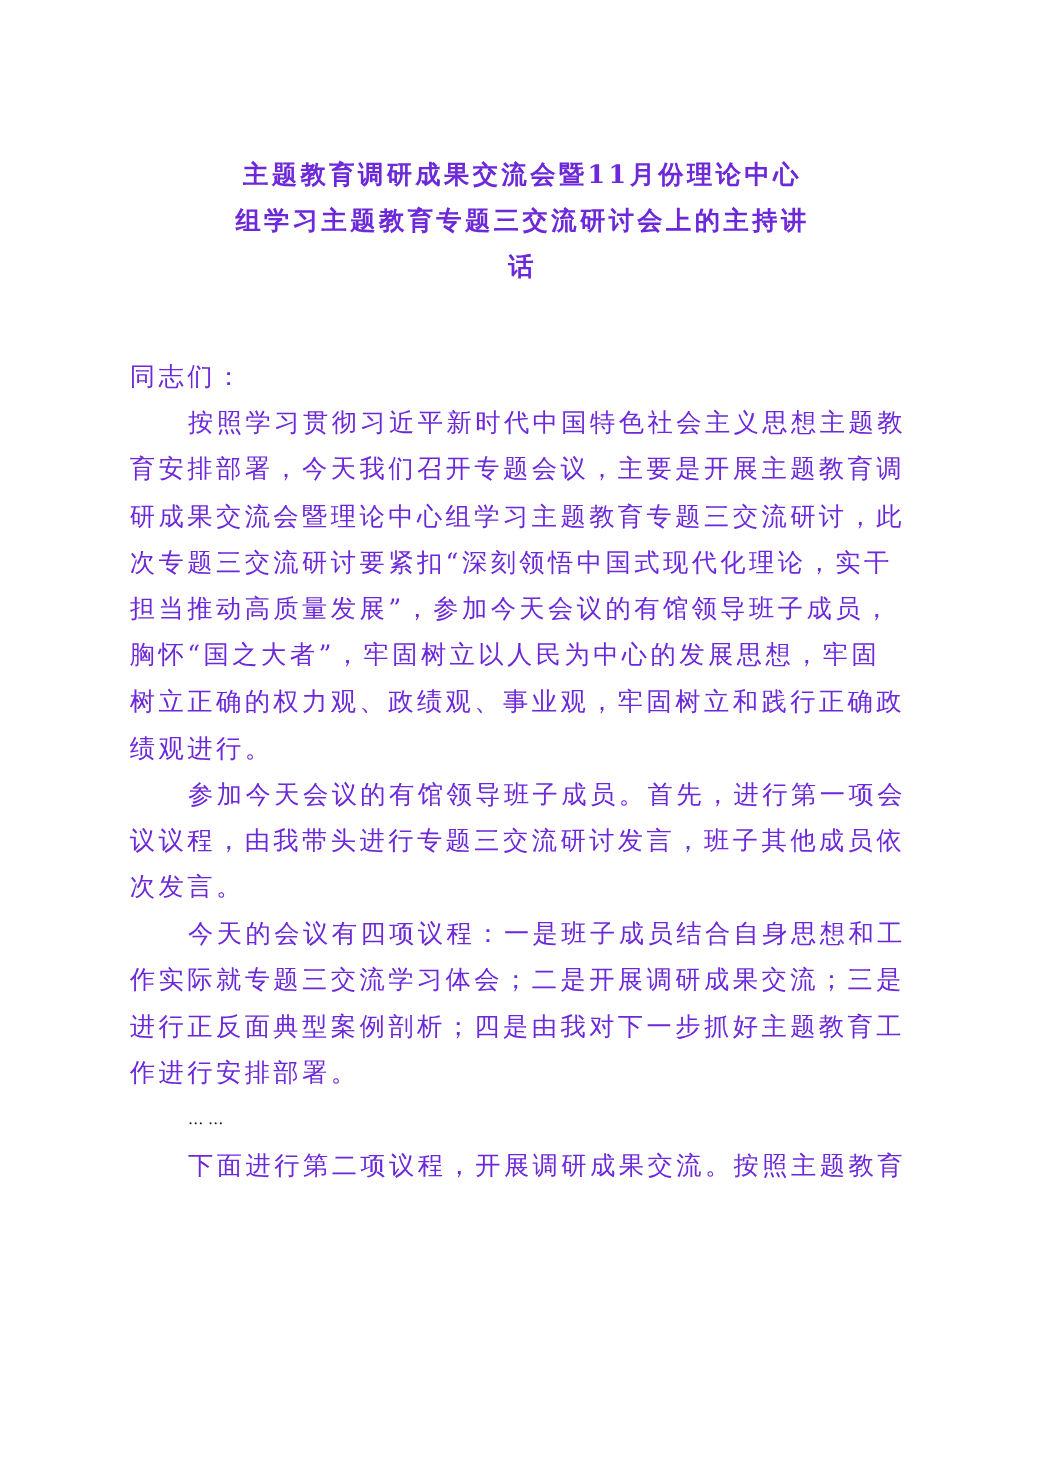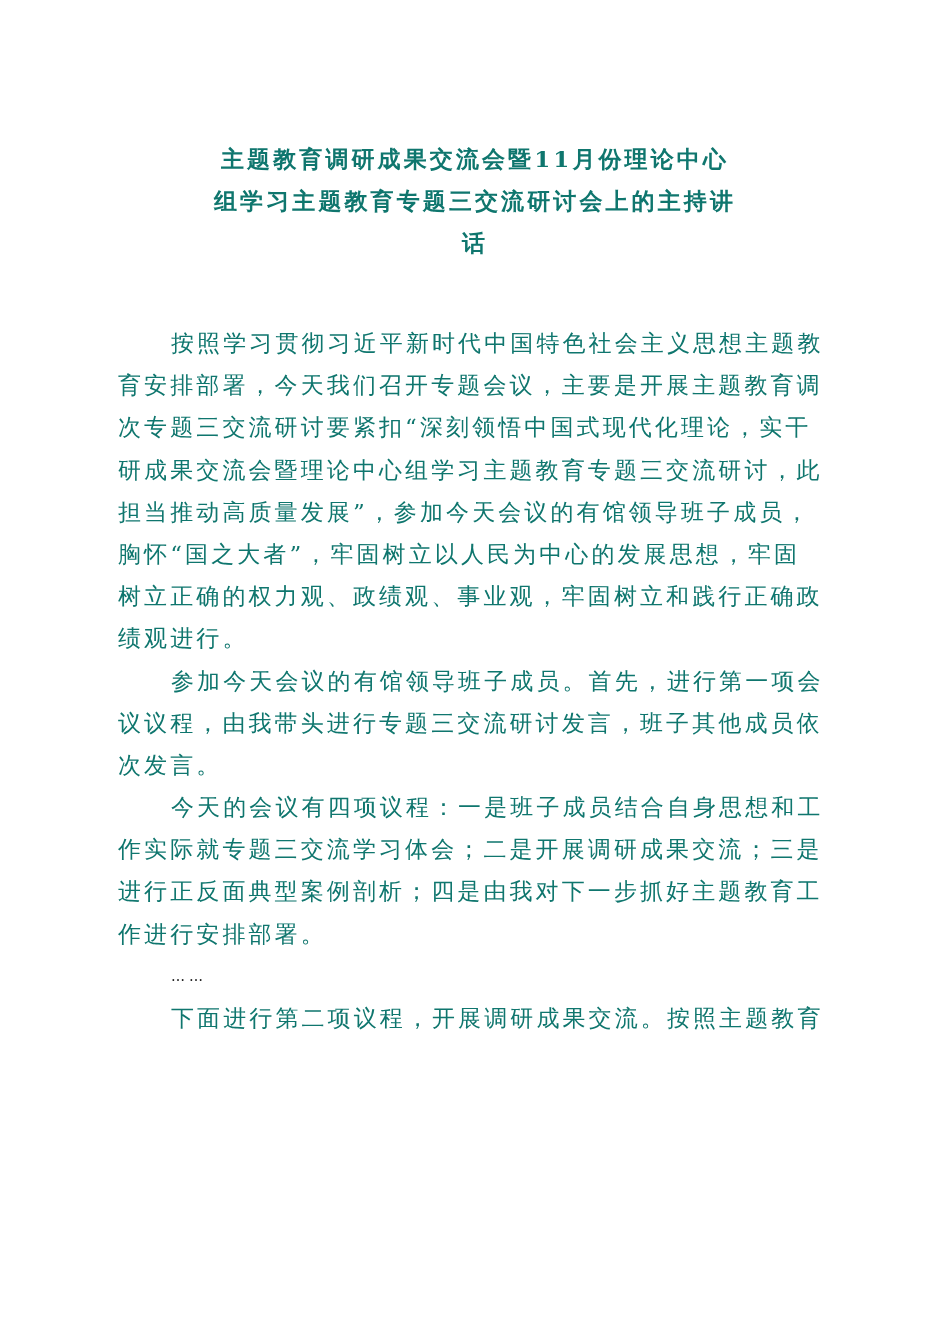--- a/index.html
+++ b/index.html
@@ -44,21 +44,21 @@
       top: 322px;
       width: 714px;
     }
     .line {
       display: block;
       white-space: nowrap;
       font-size: 23px;
       height: 42.2px;
       line-height: 42.2px;
       letter-spacing: 3.1px;
-      color: #0f766e;
+      color: #6d28d9;
     }
     .indent { padding-left: 53px; }
     .ellipsis {
       display: block;
       padding-left: 53px;
       height: 42.2px;
       line-height: 42.2px;
       font-size: 14px;
       letter-spacing: 4px;
       color: #1a1a1a;
@@ -69,26 +69,27 @@
 
 <div class="page">
 
   <div class="title">
     <span class="line">主题教育调研成果交流会暨11月份理论中心</span>
     <span class="line">组学习主题教育专题三交流研讨会上的主持讲</span>
     <span class="line">话</span>
   </div>
 
   <div class="body">
+    <span class="line">同志们：</span>
 
     <div>
       <span class="line indent">按照学习贯彻习近平新时代中国特色社会主义思想主题教</span>
       <span class="line">育安排部署，今天我们召开专题会议，主要是开展主题教育调</span>
+      <span class="line">研成果交流会暨理论中心组学习主题教育专题三交流研讨，此</span>
       <span class="line">次专题三交流研讨要紧扣“深刻领悟中国式现代化理论，实干</span>
-      <span class="line">研成果交流会暨理论中心组学习主题教育专题三交流研讨，此</span>
       <span class="line">担当推动高质量发展”，参加今天会议的有馆领导班子成员，</span>
       <span class="line">胸怀“国之大者”，牢固树立以人民为中心的发展思想，牢固</span>
       <span class="line">树立正确的权力观、政绩观、事业观，牢固树立和践行正确政</span>
       <span class="line">绩观进行。</span>
     </div>
 
     <div>
       <span class="line indent">参加今天会议的有馆领导班子成员。首先，进行第一项会</span>
       <span class="line">议议程，由我带头进行专题三交流研讨发言，班子其他成员依</span>
       <span class="line">次发言。</span>

